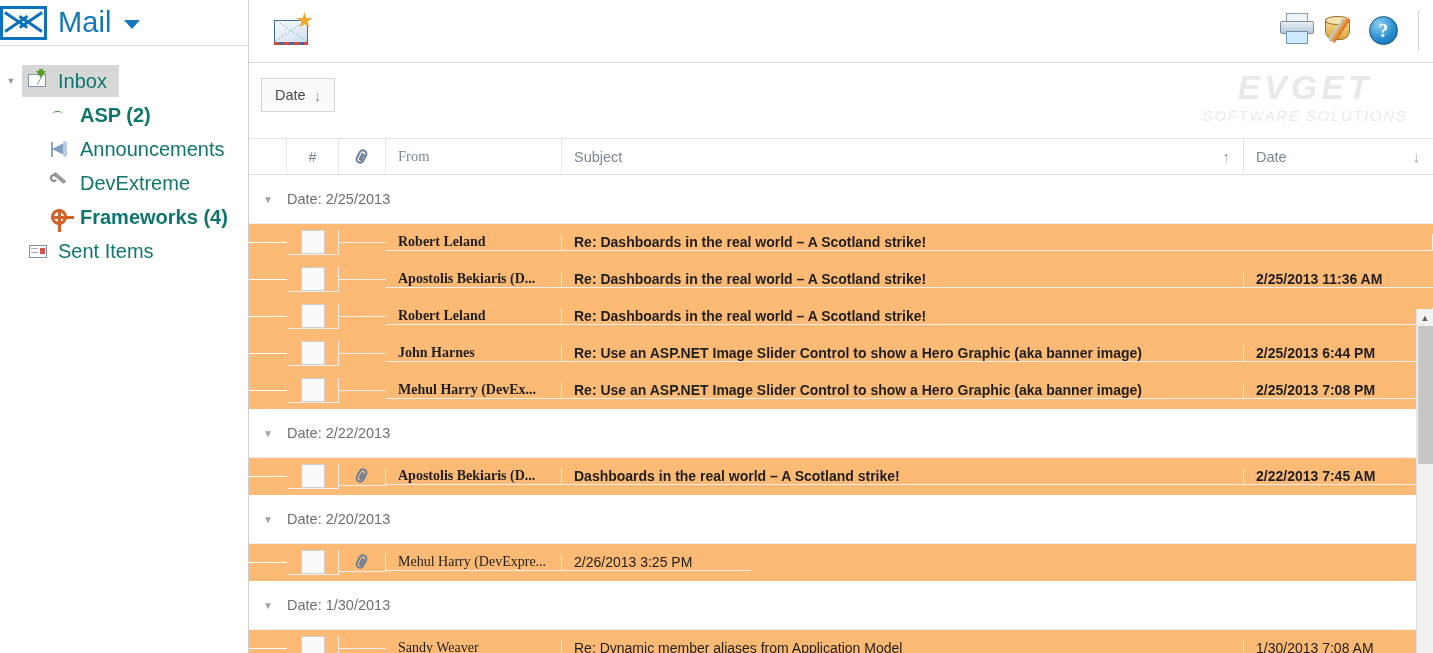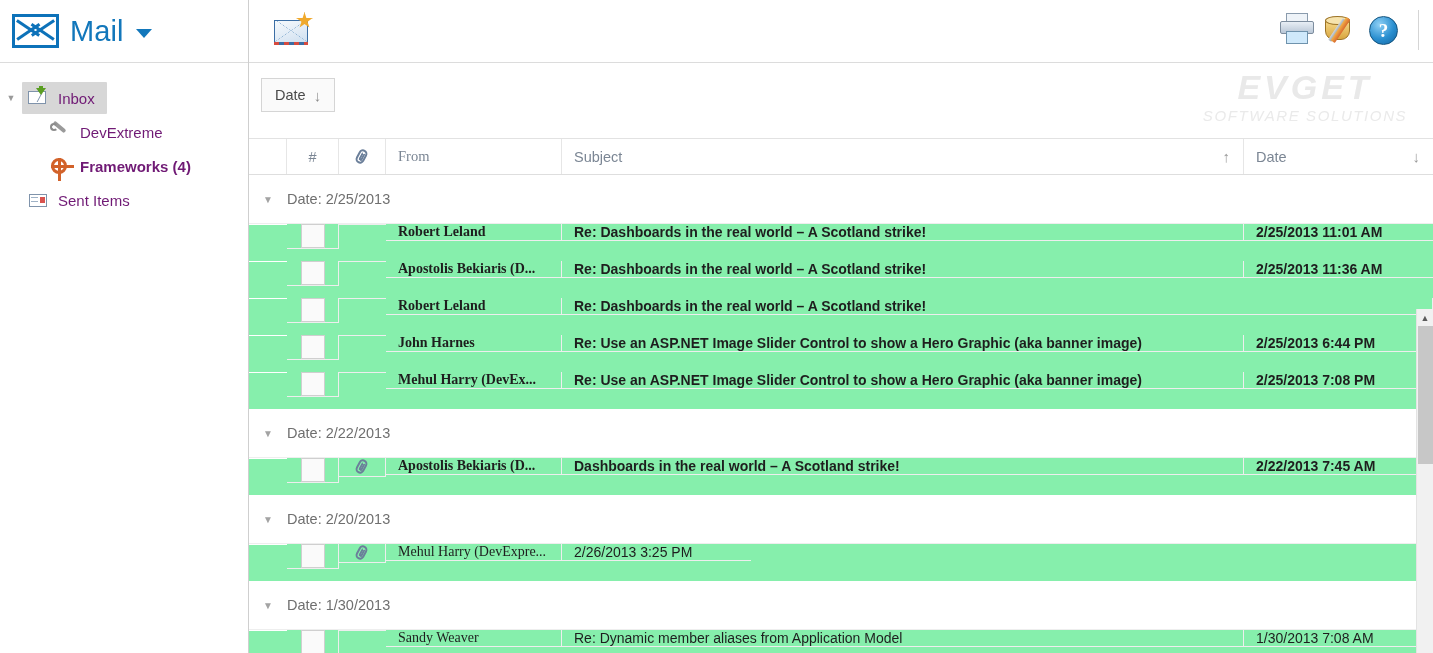--- a/index.html
+++ b/index.html
@@ -14,24 +14,24 @@
   #app { position: relative; width: 1433px; height: 653px; background:#fff; }
 
   
   #sidebar {
     position: absolute; left: 0; top: 0;
     width: 249px; height: 653px;
     background: #ffffff;
     border-right: 1px solid #cfcfcf;
   }
   #brand {
-    height: 63px;
+    height: 46px;
     border-bottom: 1px solid #dcdcdc;
     display: flex; align-items: center;
-    padding-left: 12px;
+    padding-left: 0;
   }
   .env-logo { width: 47px; height: 34px; position: relative; flex: none; }
   .env-logo .box {
     position: absolute; inset: 0;
     border: 3px solid #0d72b9; background: #fff;
   }
   .env-logo .fold1, .env-logo .fold2 {
     position: absolute; background: #0d72b9; height: 2.5px; width: 30px;
     top: 14px; left: 7px; transform-origin: left center;
   }
@@ -58,21 +58,21 @@
   }
   .nav-tri {
     width: 22px; text-align: center; color: #9a9a9a; font-size: 9px; flex:none;
     line-height: 1;
   }
   .nav-inner {
     display: flex; align-items: center; height: 32px; padding: 0 12px 0 6px;
   }
   .nav-row.selected .nav-inner { background: #d7d7d7; border-radius: 1px; }
   .nav-icon { width: 22px; height: 20px; position: relative; flex:none; margin-right: 8px; }
-  .nav-label { font-size: 15px; color: #701a75; white-space: nowrap; }
+  .nav-label { font-size: 20px; color: #0f766e; white-space: nowrap; }
   .nav-label.bold { font-weight: bold; }
   .lvl2 { padding-left: 44px; }
   .lvl1 { padding-left: 22px; }
 
   
   .ic-inbox .e { position:absolute; left:0; top:3px; width:18px; height:13px;
       border:1.4px solid #7f93ab; background:#fff; }
   .ic-inbox .e:after { content:""; position:absolute; left:1px; top:1px;
       width:9px;height:9px; border-right:1.4px solid #7f93ab; transform: skewX(-28deg); }
   .ic-inbox .arr { position:absolute; left:8px; top:0px; width:0;height:0;
@@ -232,21 +232,21 @@
 
   .group-hdr {
     display:flex; align-items:center; height:49px;
     border-bottom:1px solid #eeeeee; background:#fff;
   }
   .group-tri {
     width:38px; text-align:center; color:#a3a3a3; font-size:10px; flex:none; cursor:pointer;
   }
   .group-label { font-size:14.5px; color:#6f6f6f; }
 
-  .row { display:flex; align-items:flex-start; height:37px; background:#86efac; }
+  .row { display:flex; align-items:center; height:37px; background:#fdba74; }
   .row .cell {
     display:flex; align-items:center; font-size:14px; color:#1e1e1e;
     border-right:1px solid #eeeeee; padding-left:12px;
     border-bottom:1px solid #eeeeee; overflow:hidden; white-space:nowrap;
   }
   .row .cell.ctr { justify-content:center; padding-left:0; }
   .row .cell.c-date { border-right:0; }
   .row.unread .c-from, .row.unread .c-subj, .row.unread .c-date { font-weight:bold; }
   .row-indent { width:38px; flex:none; background:#fff; border-bottom:1px solid transparent; }
 
@@ -294,21 +294,37 @@
         <span class="nav-inner">
           <span class="nav-icon ic-inbox">
             <span class="e"></span>
               <span class="stem"></span>
               <span class="arr"></span>
           </span>
           <span class="nav-label">Inbox</span>
         </span>
       </div>
 
-
+      <div class="nav-row lvl2">
+        <span class="nav-inner">
+          <span class="nav-icon"><span class="ic-globe"></span></span>
+          <span class="nav-label bold">ASP (2)</span>
+        </span>
+      </div>
+
+      <div class="nav-row lvl2">
+        <span class="nav-inner">
+          <span class="nav-icon ic-ann">
+            <span class="stick"></span>
+              <span class="horn"></span>
+              <span class="lip"></span>
+          </span>
+          <span class="nav-label">Announcements</span>
+        </span>
+      </div>
 
       <div class="nav-row lvl2">
         <span class="nav-inner">
           <span class="nav-icon ic-wrench">
             <span class="b"></span>
               <span class="h"></span>
           </span>
           <span class="nav-label">DevExtreme</span>
         </span>
       </div>
@@ -409,21 +425,20 @@
               <span class="group-label">Date: 2/25/2013</span>
             </div>
             <div class="row unread">
               <div class="row-indent"></div>
               <div class="cell c-num ctr">
                 <span class="chk"></span>
               </div>
               <div class="cell c-clip ctr"></div>
               <div class="cell c-from">Robert Leland</div>
               <div class="cell c-subj">Re: Dashboards in the real world – A Scotland strike!</div>
-              <div class="cell c-date">2/25/2013 11:01 AM</div>
             </div>
             <div class="row unread">
               <div class="row-indent"></div>
               <div class="cell c-num ctr">
                 <span class="chk"></span>
               </div>
               <div class="cell c-clip ctr"></div>
               <div class="cell c-from">Apostolis Bekiaris (D...</div>
               <div class="cell c-subj">Re: Dashboards in the real world – A Scotland strike!</div>
               <div class="cell c-date">2/25/2013 11:36 AM</div>

